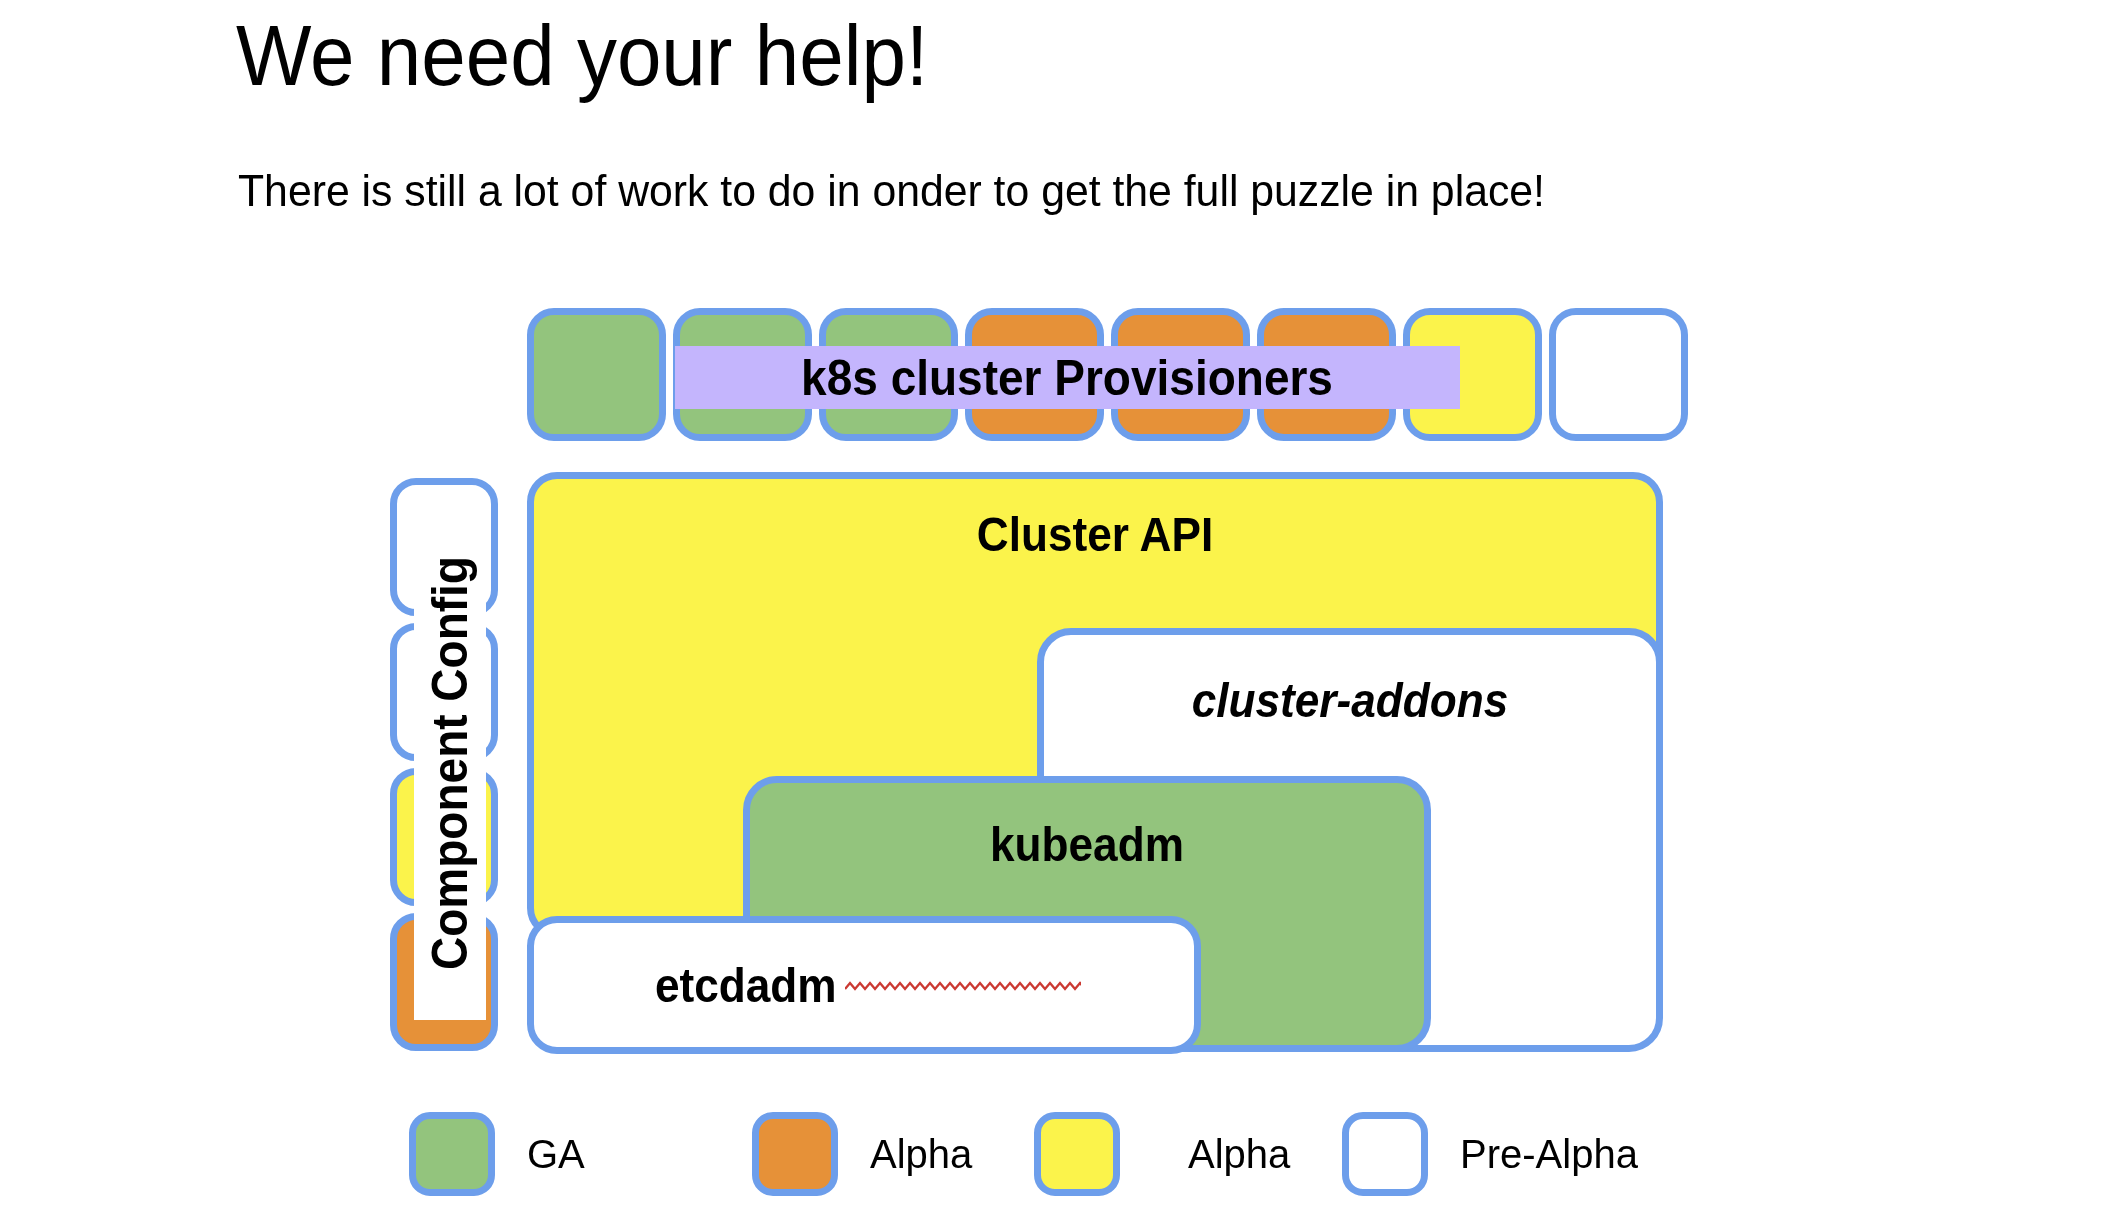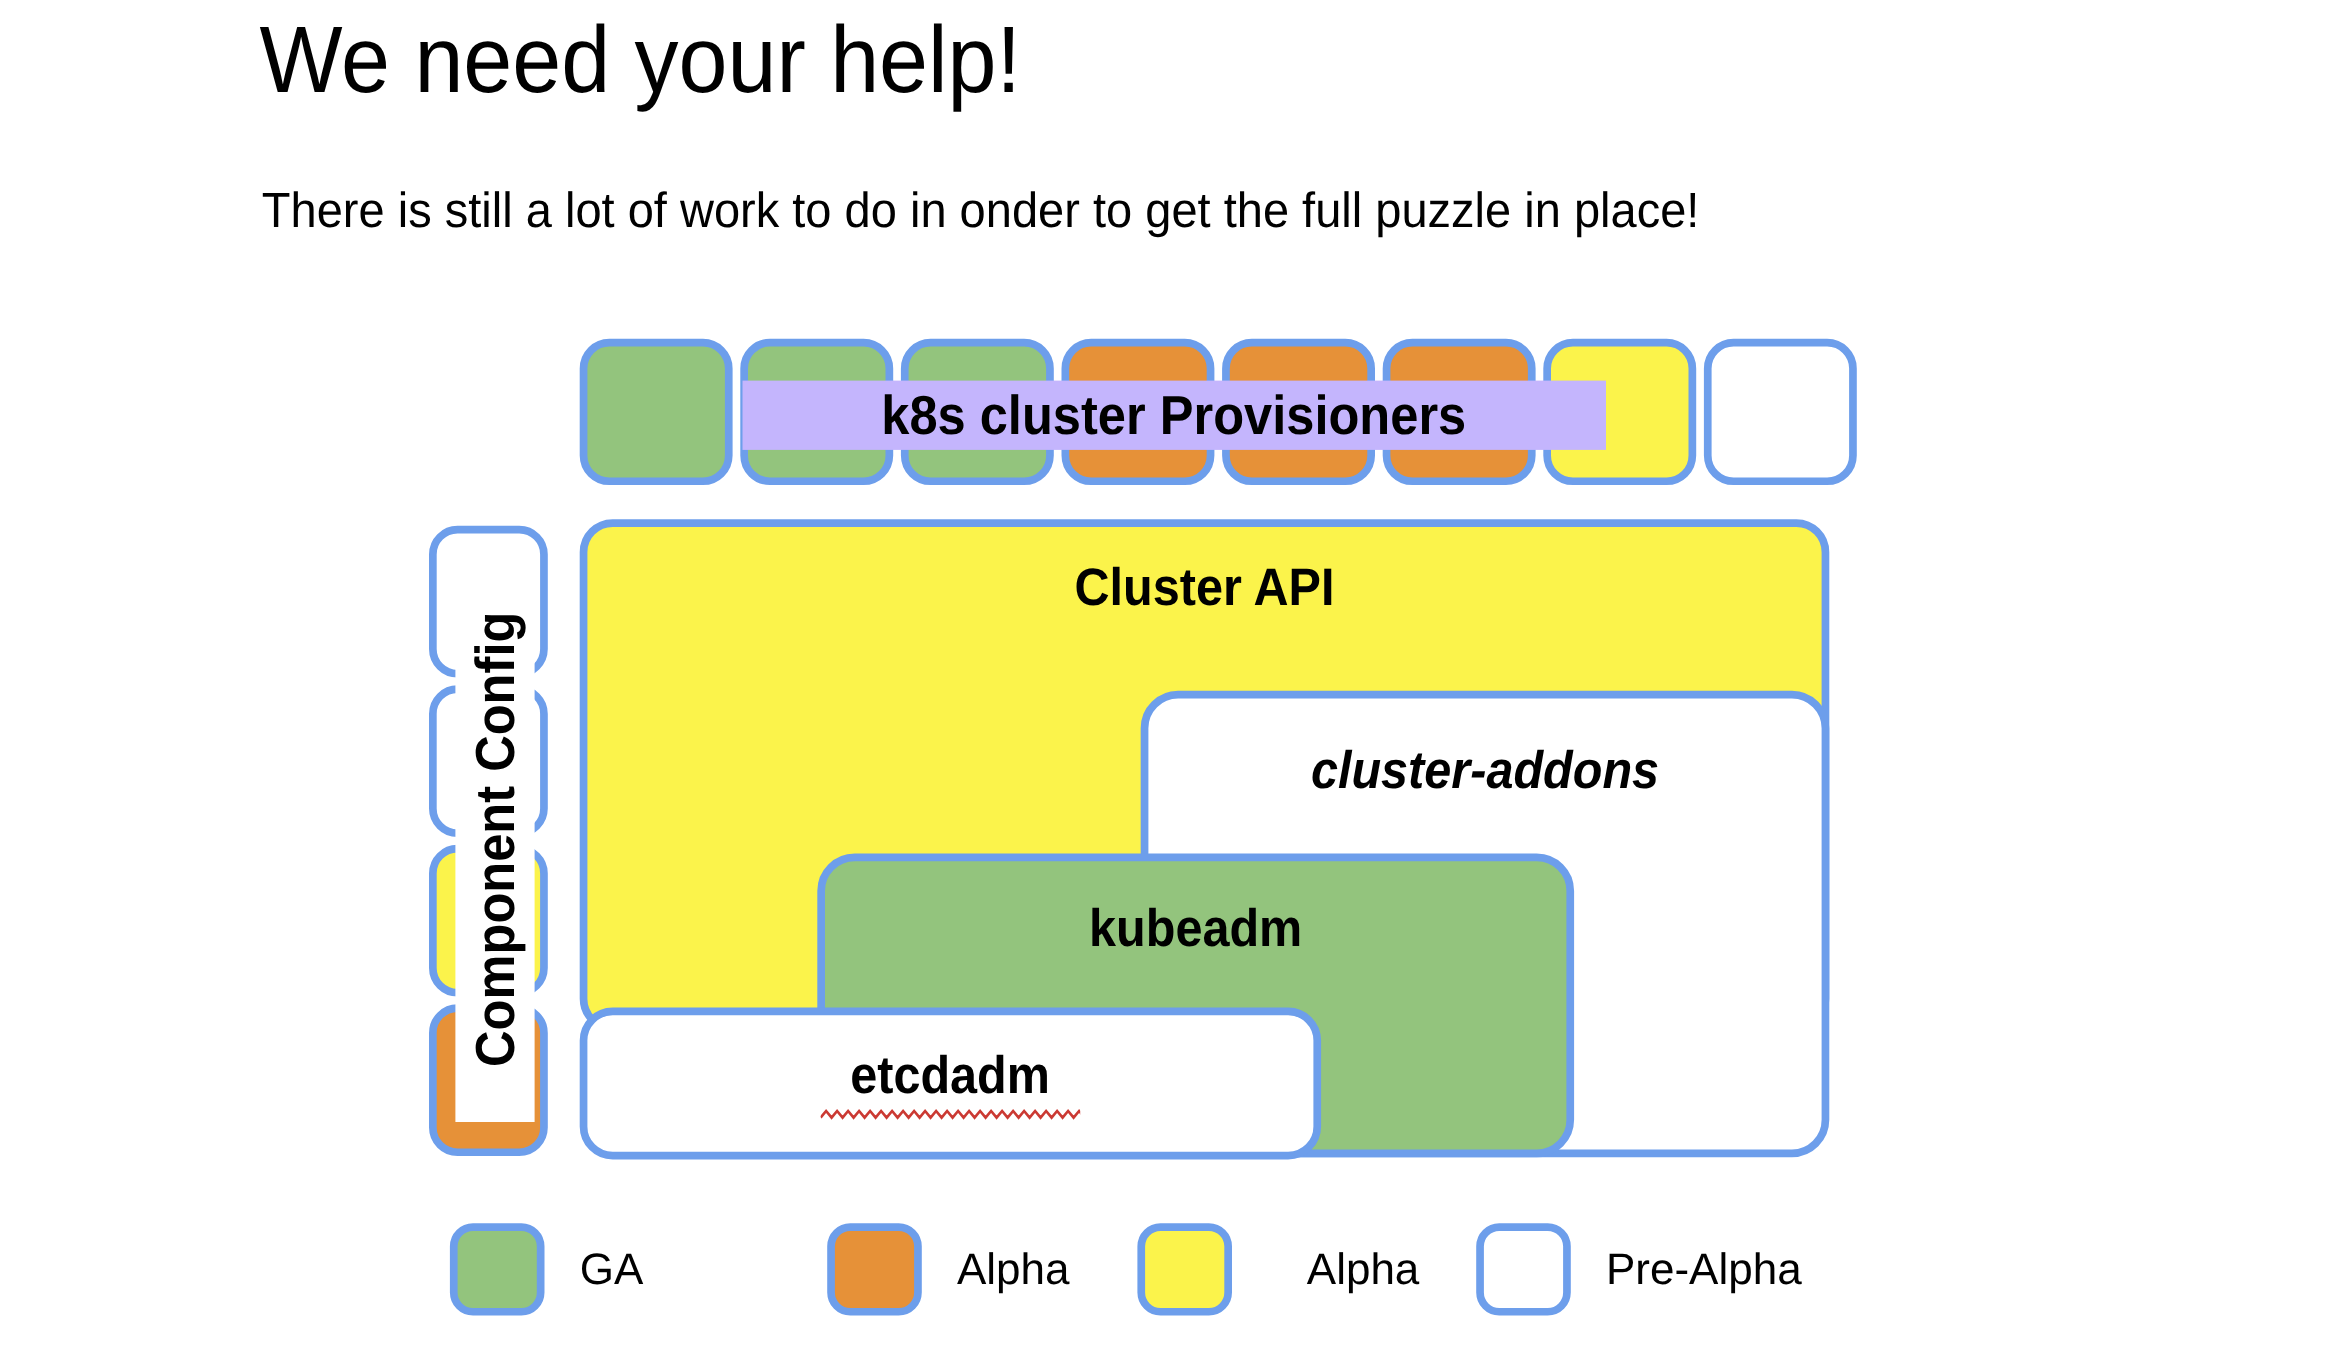--- a/index.html
+++ b/index.html
@@ -73,21 +73,21 @@
     white-space:nowrap;
   }
   .box-cluster-api{left:527px;top:472px;width:1136px;height:466px;border-radius:30px;z-index:1;}
   .box-cluster-api .lbl{margin-top:28px;}
   .box-cluster-addons{left:1037px;top:628px;width:626px;height:424px;border-radius:34px;z-index:2;font-style:italic;}
   .box-cluster-addons .lbl{margin-top:38px;}
   .box-kubeadm{left:743px;top:776px;width:688px;height:276px;border-radius:34px;z-index:3;}
   .box-kubeadm .lbl{margin-top:34px;}
   .box-etcdadm{
     left:527px;top:916px;width:674px;height:138px;border-radius:30px;z-index:4;
-    display:flex;flex-direction:column;align-items:center;justify-content:center;
+    display:flex;flex-direction:row;align-items:center;justify-content:center;
   }
   .box-etcdadm .lbl{margin-top:0;width:auto;}
   .squiggle{display:block;margin-top:1px;}
   
   .legend{position:absolute;left:0;top:1112px;width:100%;height:84px;z-index:1;}
   .legend-item{position:absolute;display:flex;align-items:center;height:84px;}
   .legend-chip{
     width:86px;height:84px;border-radius:21px;
     border:7px solid var(--c-outline);box-sizing:border-box;
     flex:0 0 auto;

